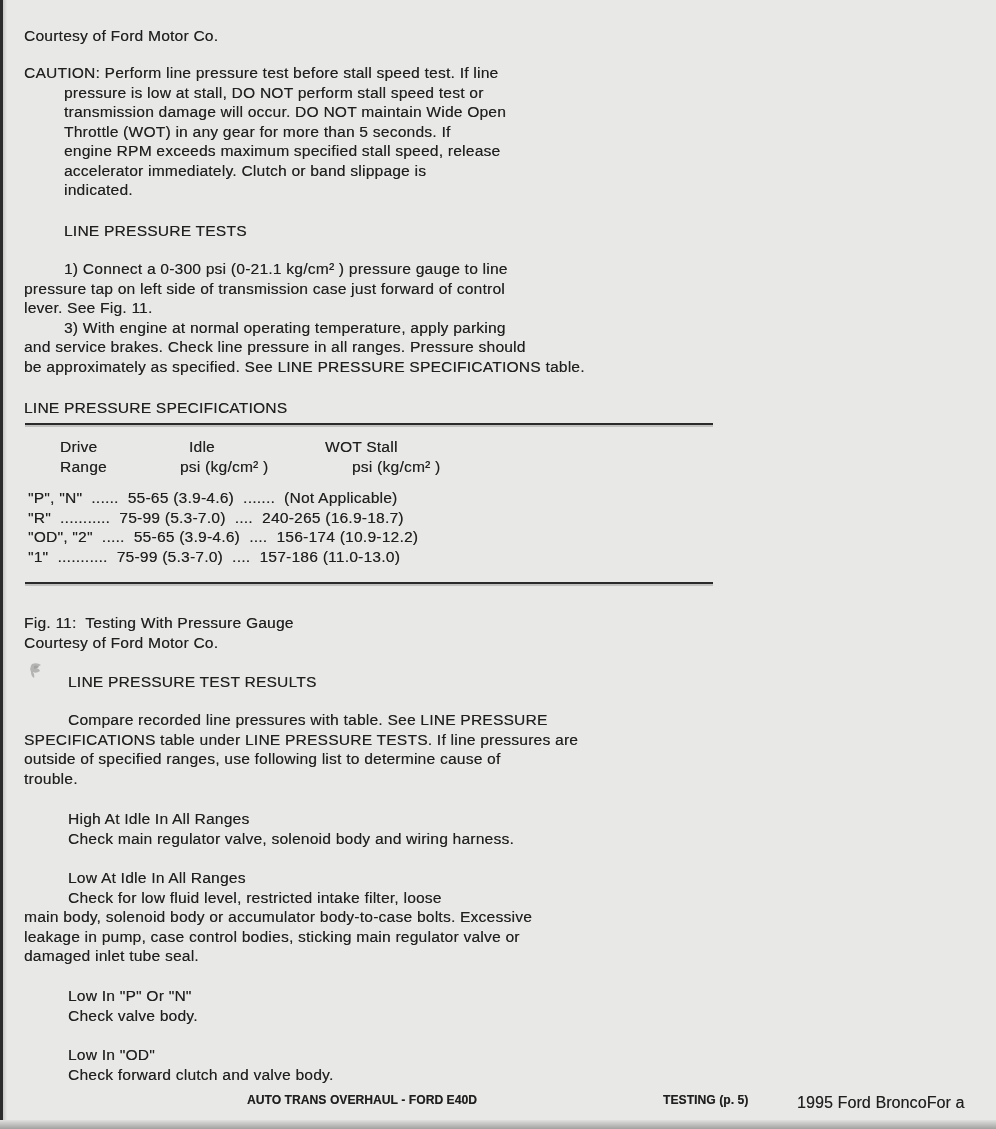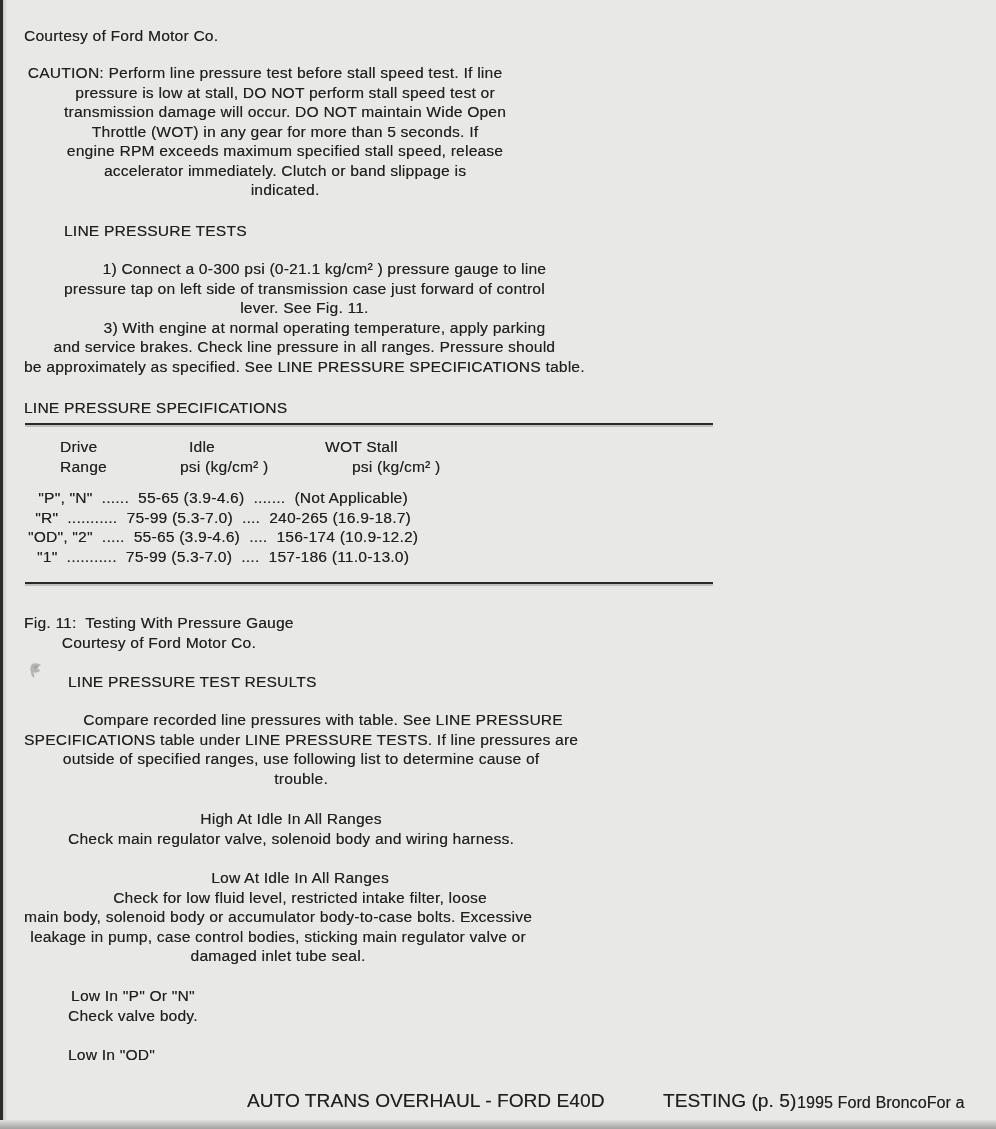--- a/index.html
+++ b/index.html
@@ -21,30 +21,30 @@
   }
   .scan-edge-bottom {
     position:absolute; left:0; right:0; bottom:0; height:9px;
     background:linear-gradient(to bottom,#e0e0de,#a2a2a0);
   }
   .doc {
     position:absolute; inset:0;
     font-size:15.5px; line-height:19.5px; letter-spacing:0.25px;
     text-shadow:0.25px 0 0 rgba(20,20,20,0.55);
   }
-  .block { position:absolute; left:24px;text-align:center; }
+  .block { position:absolute; left:24px; }
   .line { white-space:pre; }
   .ind40 { padding-left:40px; }
   .ind44 { padding-left:44px; }
   .rule {
     position:absolute; left:25px; width:688px; height:2px;
     background:#2a2a2a; box-shadow:0 2px 0 rgba(120,120,120,0.35);
   }
   .th-cell { position:absolute; white-space:pre;margin-left:32px; }
-  .footer-part { position:absolute; font-weight:normal; font-size:19px; letter-spacing:0.1px; }
+  .footer-part { position:absolute; font-weight:bold; font-size:12px; letter-spacing:0.1px; }
   .footer-vehicle { position:absolute; font-weight:normal; font-size:16px; letter-spacing:0.1px; }
   .smudge { position:absolute; left:28px; top:662px; opacity:0.75; }
 </style>
 </head>
 <body>
 
 <div class="scan-edge-left"></div>
 <div class="scan-edge-left-soft"></div>
 <div class="scan-edge-bottom"></div>
 
@@ -135,20 +135,21 @@
     <div class="line">damaged inlet tube seal.</div>
   </div>
 
   <div class="block" style="top:986px">
     <div class="line ind44">Low In "P" Or "N"</div>
     <div class="line ind44">Check valve body.</div>
   </div>
 
   <div class="block" style="top:1045px">
     <div class="line ind44">Low In "OD"</div>
+    <div class="line ind44">Check forward clutch and valve body.</div>
   </div>
 
   <div style="position:absolute;top:1091px;left:0;width:100%;height:26px">
     <span class="footer-part" style="left:247px;top:0">AUTO TRANS OVERHAUL - FORD E40D</span>
     <span class="footer-part" style="left:663px;top:0">TESTING (p. 5)</span>
     <span class="footer-vehicle" style="left:797px;top:2px">1995 Ford BroncoFor a</span>
   </div>
 
 </div>
 

